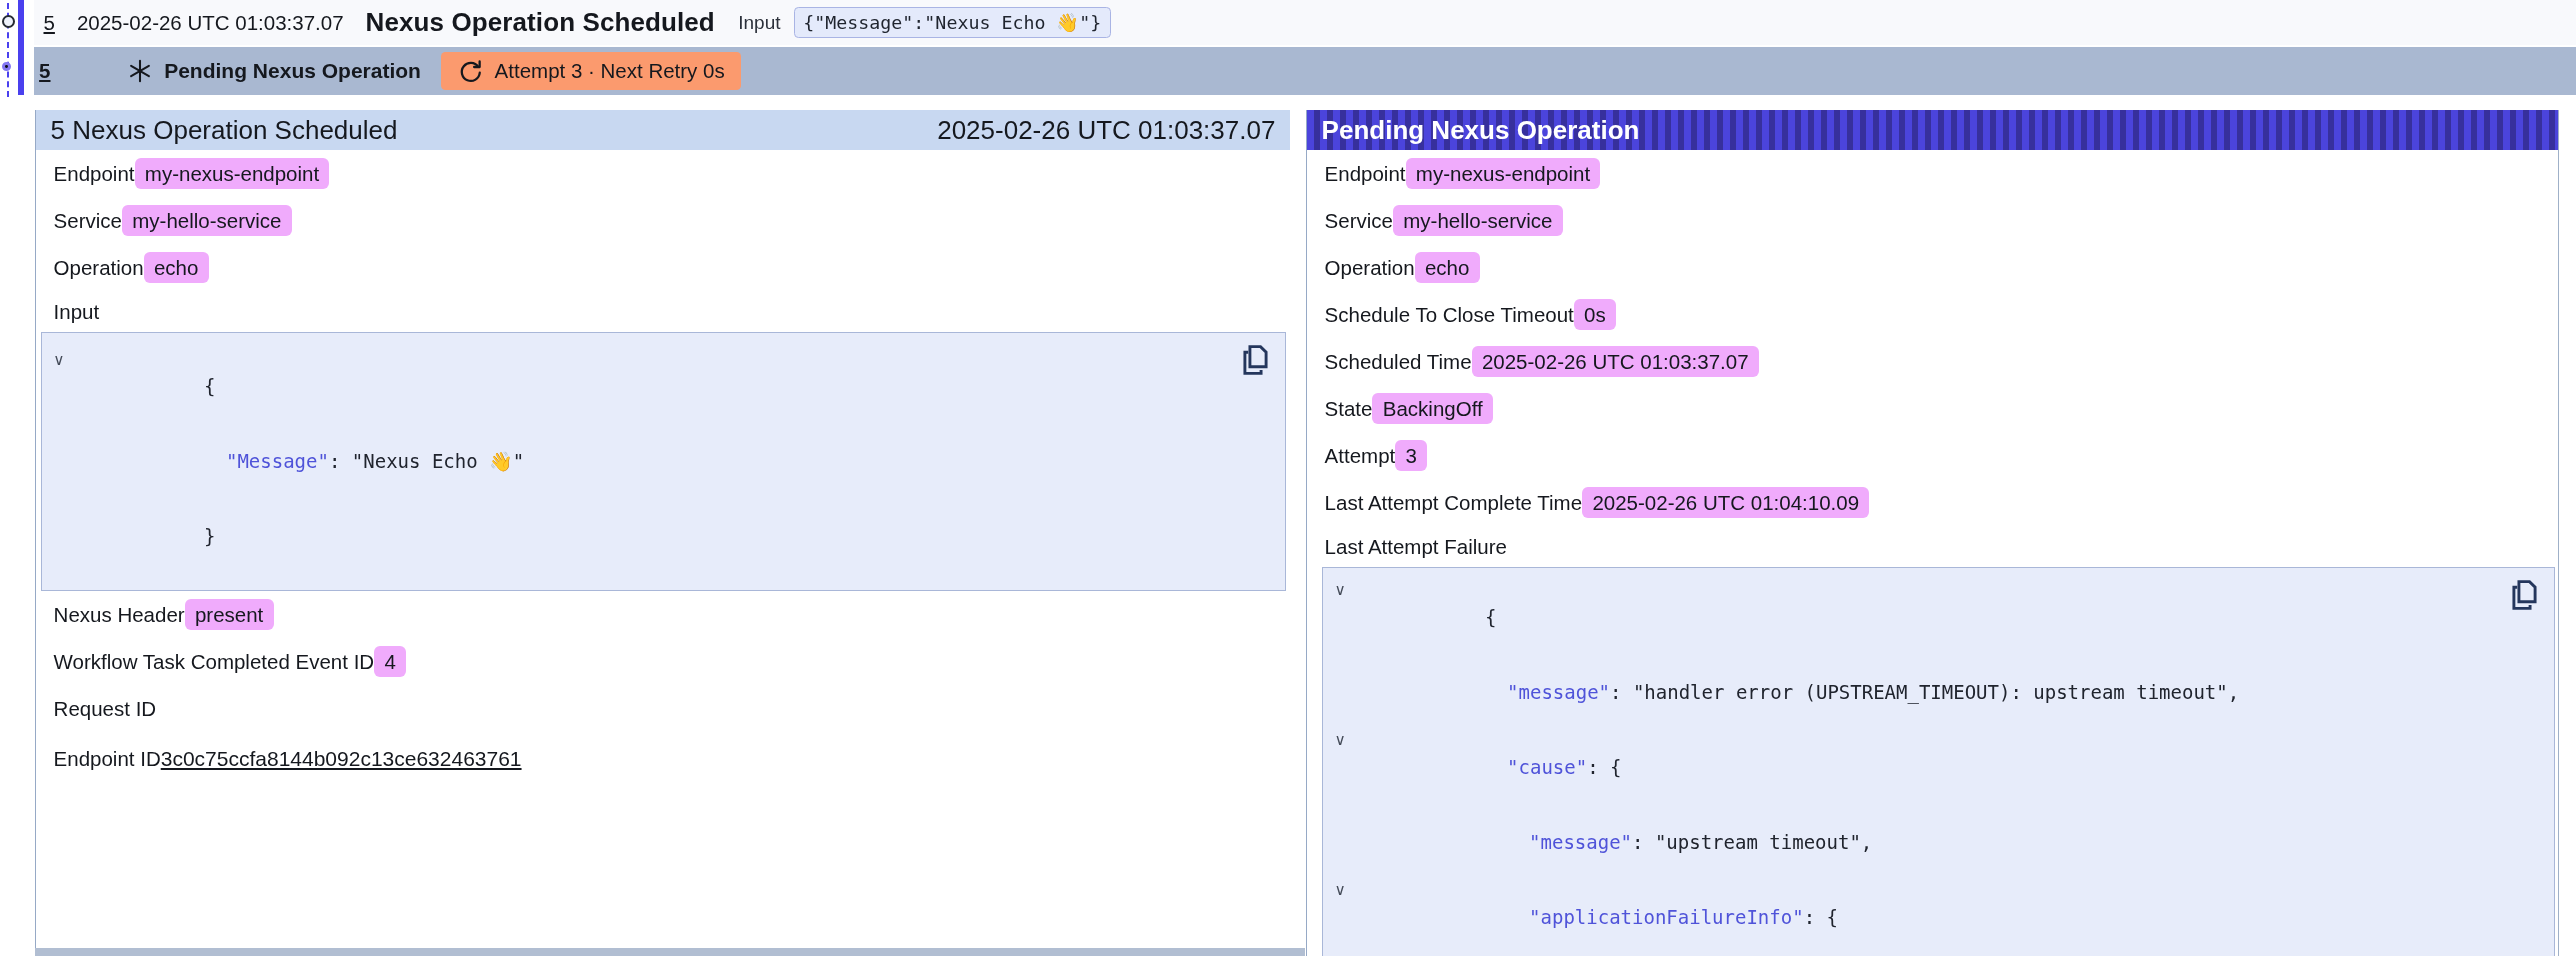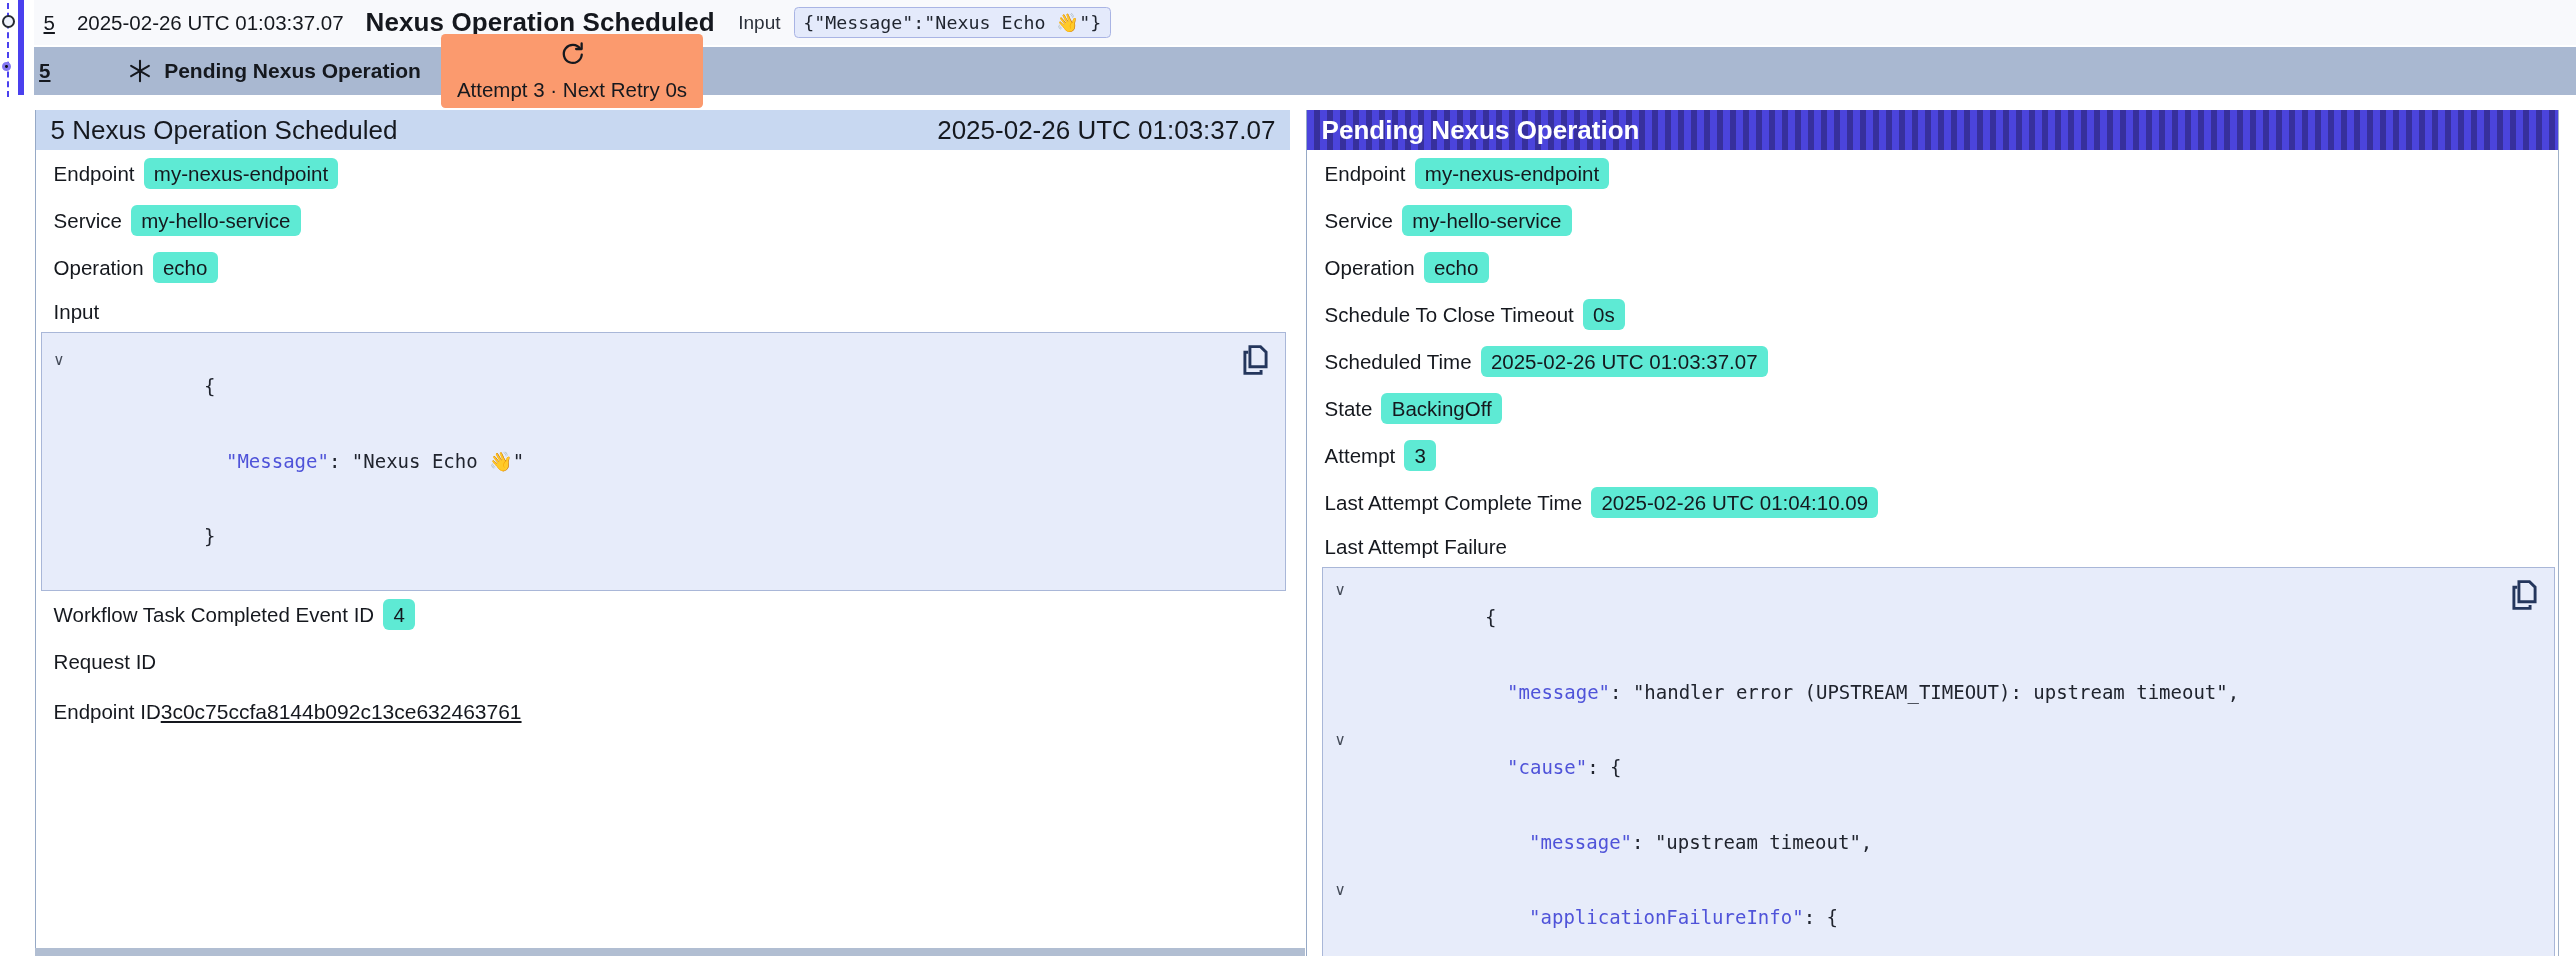--- a/index.html
+++ b/index.html
@@ -24,37 +24,37 @@
   .row1 .evlink { margin-left:9.5px; }
   .row1 .ts { margin-left:22px; font-size:20.5px; }
   .row1 .ttl { margin-left:22px; font-size:26px; font-weight:700; letter-spacing:0.1px; }
   .row1 .ilabel { margin-left:23.4px; font-size:19px; color:#2c313b; }
   .row1 .chip { margin-left:13px; font-family:"DejaVu Sans Mono", monospace; font-size:18.3px;
                 background:#e4eafb; border:1.5px solid #a9b4e4; border-radius:4.4px; padding:3.7px 8.8px; color:#1f242e; }
   .row2 .evlink { margin-left:5.1px; font-weight:600; }
   .row2 .ast { margin-left:76px; width:26px; height:26px; flex:0 0 auto; }
   .row2 .ttl { margin-left:11.7px; font-size:21px; font-weight:700; }
   .retry-badge { margin-left:20px; display:flex; align-items:center; gap:11.7px;
-                 background:#fb9a6e; border-radius:4.4px; padding:5.9px 16px; font-size:20.5px; color:#15181e;flex-direction:column; }
+                 background:#fb9a6e; border-radius:4.4px; padding:5.9px 16px; font-size:20.5px; color:#15181e; }
   .retry-badge svg { width:26px; height:26px; }
 
   
   .card { position:absolute; top:110px; height:846px; background:#fff; }
   .card.left  { left:35px;   width:1255px; border-left:1.5px solid #96a9c6; }
   .card.right { left:1306px; width:1253px; border-left:1.5px solid #96a9c6; border-right:1.5px solid #9fb0c8; }
   .chead { height:40px; display:flex; align-items:center; padding:0 14.6px; font-size:26px; }
   .card.left .chead { background:#c8d8f1; justify-content:space-between; font-weight:500; }
   .card.right .chead { background:repeating-linear-gradient(90deg,#4b44dc 0 6.6px,#37309d 6.6px 13px);
                        color:#ffffff; font-weight:600; }
   .cbody { padding-left:17.6px; }
 
   .frow { display:flex; align-items:center; height:47px; font-size:20.5px; gap:0; }
   .frow.tall { height:53px; }
-  .badge { background:#5eead4; border-radius:5.9px; padding:3.7px 10.3px; font-size:20.5px;
-           color:#15181e; white-space:nowrap;margin-left:9px; }
+  .badge { background:#f0abfc; border-radius:5.9px; padding:3.7px 10.3px; font-size:20.5px;
+           color:#15181e; white-space:nowrap; }
   .slabel { height:41px; display:flex; align-items:center; font-size:20.5px; }
   .idlink { font-size:21px; color:#15181e; text-decoration:underline; cursor:pointer; }
 
   
   .codeblock { position:relative; background:#e7ecfa; border:1.5px solid #a9b7d8;
                font-family:"DejaVu Sans Mono", monospace; font-size:19px; line-height:25px; color:#20242e; }
   .card.left  .codeblock { margin-left:-13px; width:1245px; padding:16px 0; }
   .card.right .codeblock { margin-left:-2.9px;  width:1233px; padding:11.7px 0; }
   .codeline { position:relative; white-space:pre; }
   .codeline .chev { position:absolute; left:11.7px; top:-1.5px; font-size:15.4px; color:#454c59; cursor:pointer;
@@ -135,20 +135,24 @@
         </div>
         <button class="copy-btn">
           <svg viewBox="0 0 26 30" width="29" height="34">
             <path d="M6.5 8 H3.5 V27 H18 V24" fill="none" stroke="#24365c" stroke-width="2.6"></path>
             <path d="M8 3 H17.5 L22.5 8 V21 H8 Z" fill="none" stroke="#24365c" stroke-width="2.6"></path>
           </svg>
         </button>
       </div>
 
       <div class="frow">
+        <span>Nexus Header</span>
+        <span class="badge">present</span>
+      </div>
+      <div class="frow">
         <span>Workflow Task Completed Event ID</span>
         <span class="badge">4</span>
       </div>
       <div class="frow">
         <span>Request ID</span>
       </div>
       <div class="frow tall">
         <span>Endpoint ID</span>
         <a class="idlink">3c0c75ccfa8144b092c13ce632463761</a>
       </div>

